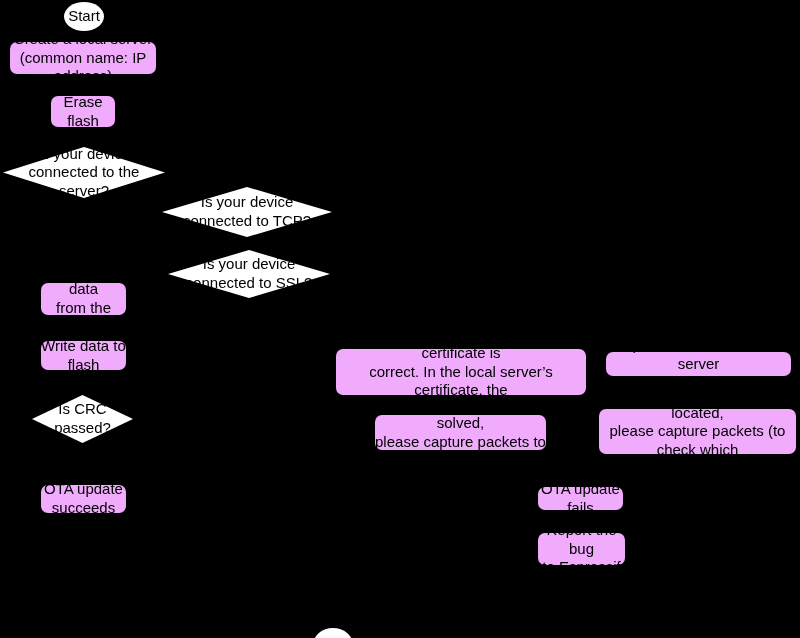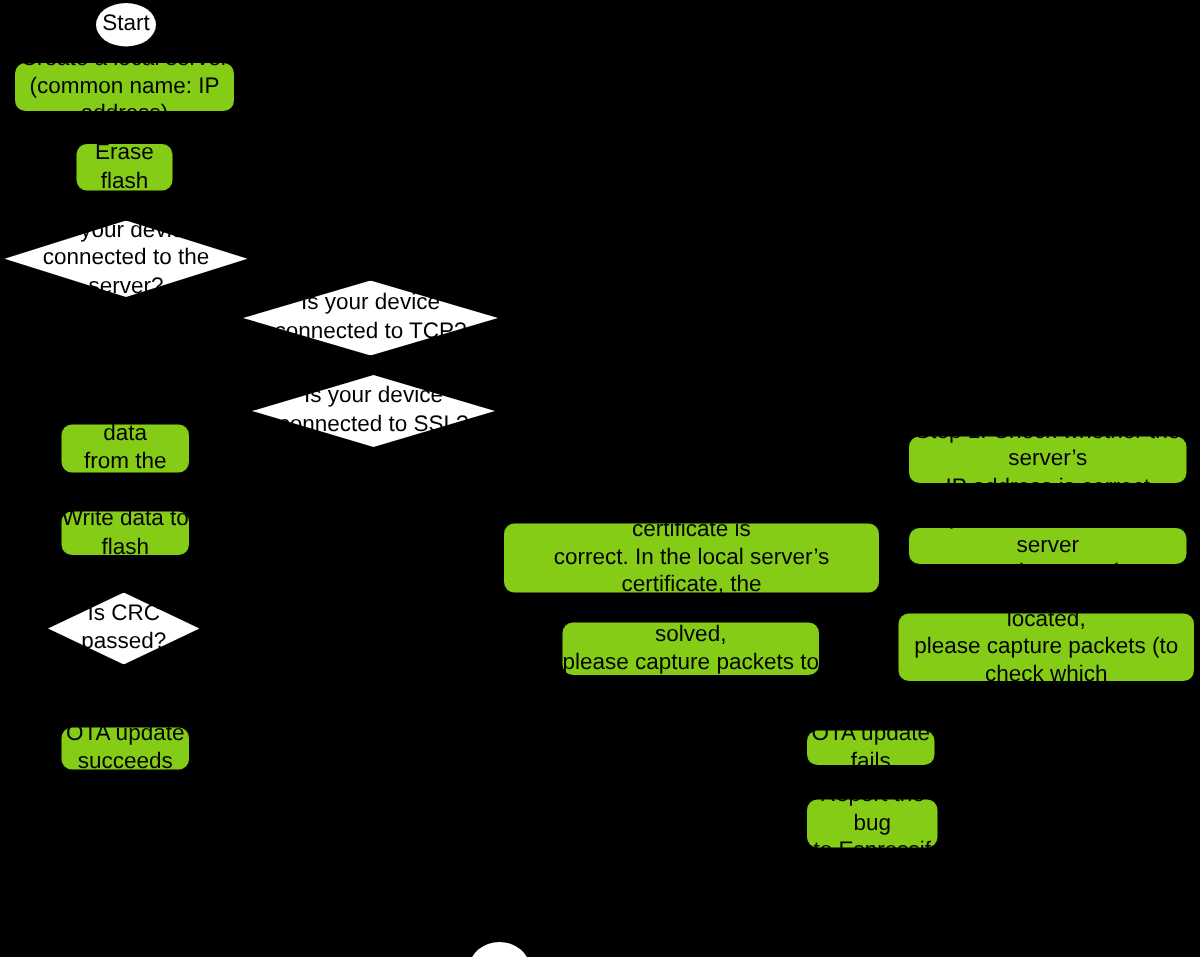--- a/index.html
+++ b/index.html
@@ -18,21 +18,21 @@
     align-items: center;
     justify-content: center;
     text-align: center;
     white-space: pre-line;
     color: #000000;
     font-size: 15px;
     line-height: 1.24;
     box-sizing: border-box;
   }
   .rect {
-    background: #84cc16;
+    background: #f0abfc;
     border-radius: 7px;
   }
   .oval {
     background: #ffffff;
     border-radius: 50%;
   }
   .diamond { background: transparent; }
   .diamond::before {
     content: "";
     position: absolute;
@@ -75,22 +75,20 @@
 succeeds</div>
 
 
   <div class="node rect" style="left:336px; top:349px; width:250px; height:46px;">Step 2: Check whether the server’s certificate is
 correct. In the local server’s certificate, the
 common name is IP address</div>
 
   <div class="node rect" style="left:375px; top:415px; width:171px; height:35px;">If problems cannot be solved,
 please capture packets to debug</div>
 
-  <div class="node rect" style="left:606px; top:291px; width:185px; height:31px;">Step 1: Check whether the server’s
-IP address is correct</div>
 
   <div class="node rect" style="left:606px; top:352px; width:185px; height:24px;">Step 2: Check whether the server
 can be started</div>
 
   <div class="node rect" style="left:599px; top:409px; width:197px; height:45px;">If problems still cannot be located,
 please capture packets (to check which
 step failed)</div>
 
   <div class="node rect" style="left:538px; top:487px; width:85px; height:23px;">OTA update fails</div>
 

